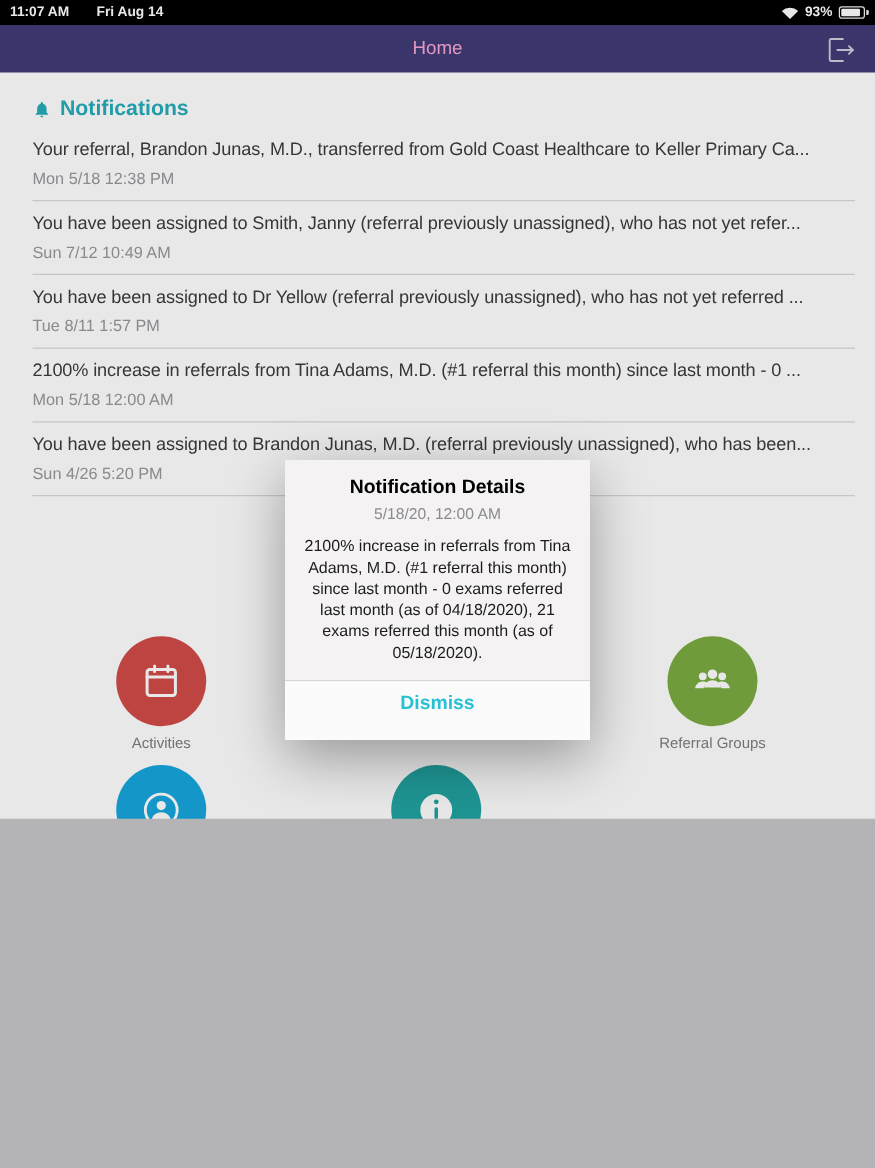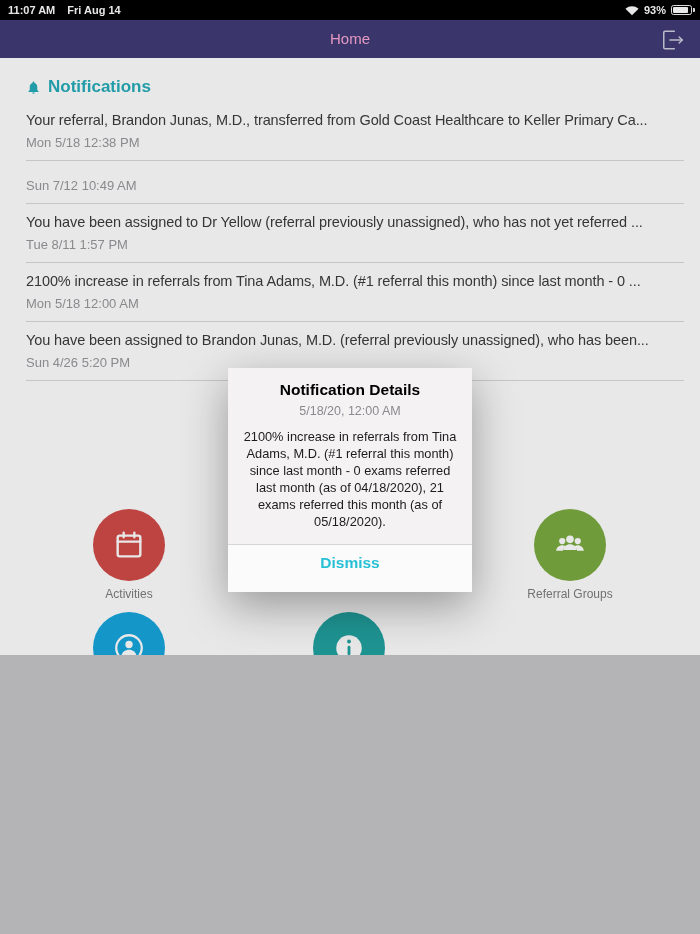--- a/index.html
+++ b/index.html
@@ -7,21 +7,21 @@
     width:700px;height:934px;position:relative;overflow:hidden;
     background:#ffffff;font-family:"Liberation Sans", sans-serif;
     -webkit-font-smoothing:antialiased;
   }
   
   .status-bar{
     position:absolute;top:0;left:0;right:0;height:20px;background:#000;
     color:#fff;display:flex;align-items:center;justify-content:space-between;
     padding:0 8px;box-sizing:border-box;font-size:11px;font-weight:bold;z-index:5;
   }
-  .sb-left{display:flex;gap:12px;align-items:center;}
+  .sb-left{display:flex;gap:22px;align-items:center;}
   .sb-right{display:flex;gap:5px;align-items:center;}
   .battery{width:21px;height:10px;border:1px solid rgba(255,255,255,.95);border-radius:2.5px;position:relative;display:inline-block;box-sizing:border-box;}
   .battery::after{content:"";position:absolute;right:-3.5px;top:2px;width:2px;height:4px;background:rgba(255,255,255,.95);border-radius:0 1px 1px 0;}
   .battery-fill{position:absolute;left:1px;top:1px;bottom:1px;width:15px;background:#fff;border-radius:1px;}
   
   .nav-bar{position:absolute;top:20px;left:0;right:0;height:38px;background:#403b76;z-index:4;}
   .nav-title{text-align:center;line-height:38px;color:#f9a8d4;font-size:15px;}
   .logout-button{position:absolute;right:14px;top:8px;background:none;border:none;padding:2px;cursor:pointer;line-height:0;}
   
   .content{position:absolute;top:58px;left:0;width:700px;height:597px;background:#fff;}
@@ -101,20 +101,21 @@
     </span>
     <span>Notifications</span>
   </div>
 
   <div class="notif-list">
     <div class="notif-row">
       <div class="notif-text">Your referral, Brandon Junas, M.D., transferred from Gold Coast Healthcare to Keller Primary Ca...</div>
       <div class="notif-time">Mon 5/18 12:38 PM</div>
     </div>
     <div class="notif-row">
+      <div class="notif-text">You have been assigned to Smith, Janny (referral previously unassigned), who has not yet refer...</div>
       <div class="notif-time">Sun 7/12 10:49 AM</div>
     </div>
     <div class="notif-row">
       <div class="notif-text">You have been assigned to Dr Yellow (referral previously unassigned), who has not yet referred ...</div>
       <div class="notif-time">Tue 8/11 1:57 PM</div>
     </div>
     <div class="notif-row">
       <div class="notif-text">2100% increase in referrals from Tina Adams, M.D. (#1 referral this month) since last month - 0 ...</div>
       <div class="notif-time">Mon 5/18 12:00 AM</div>
     </div>

